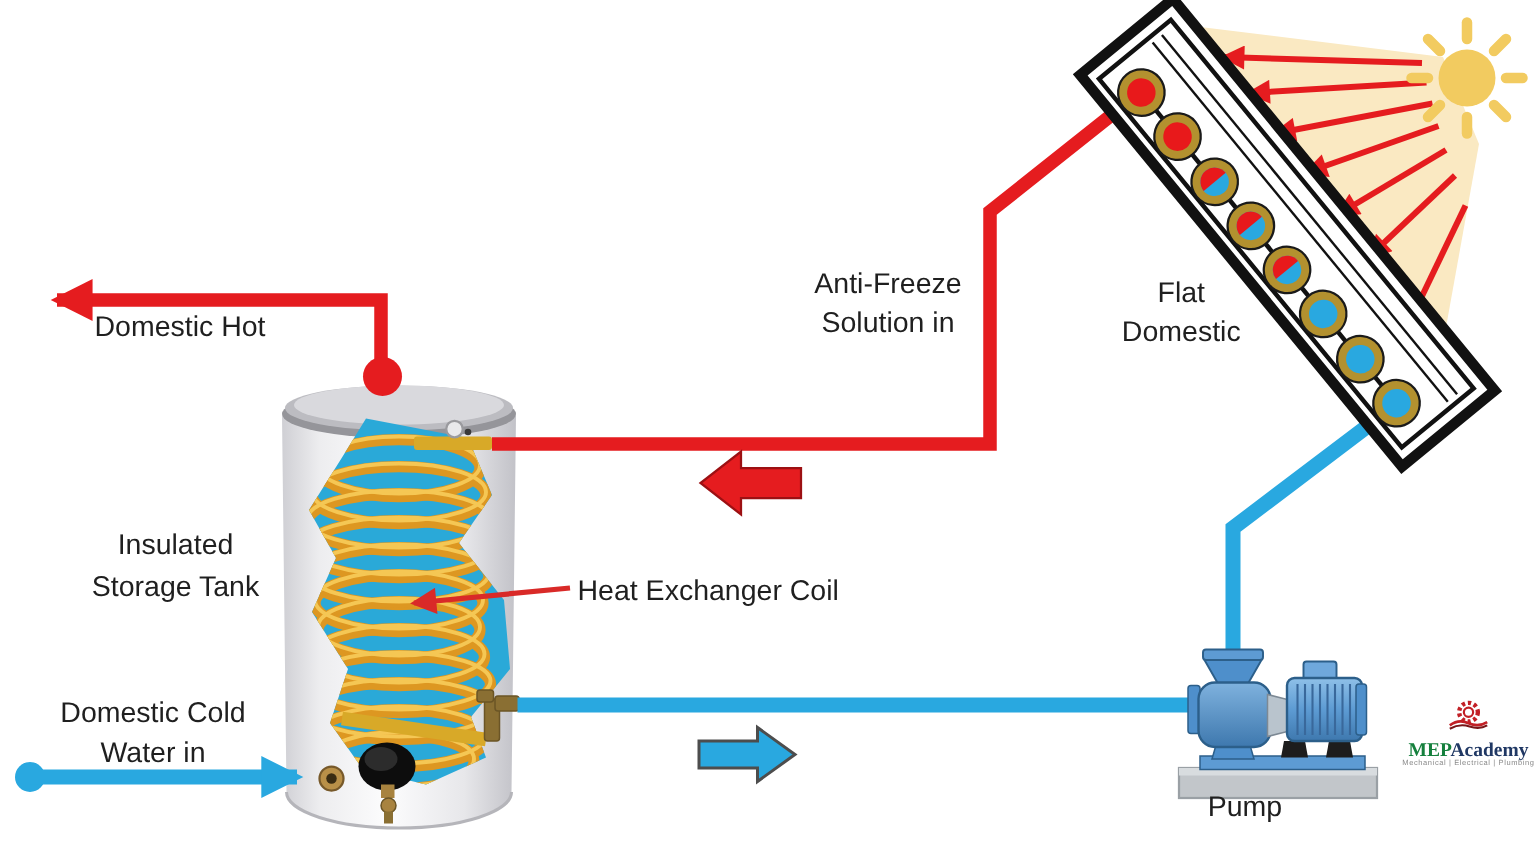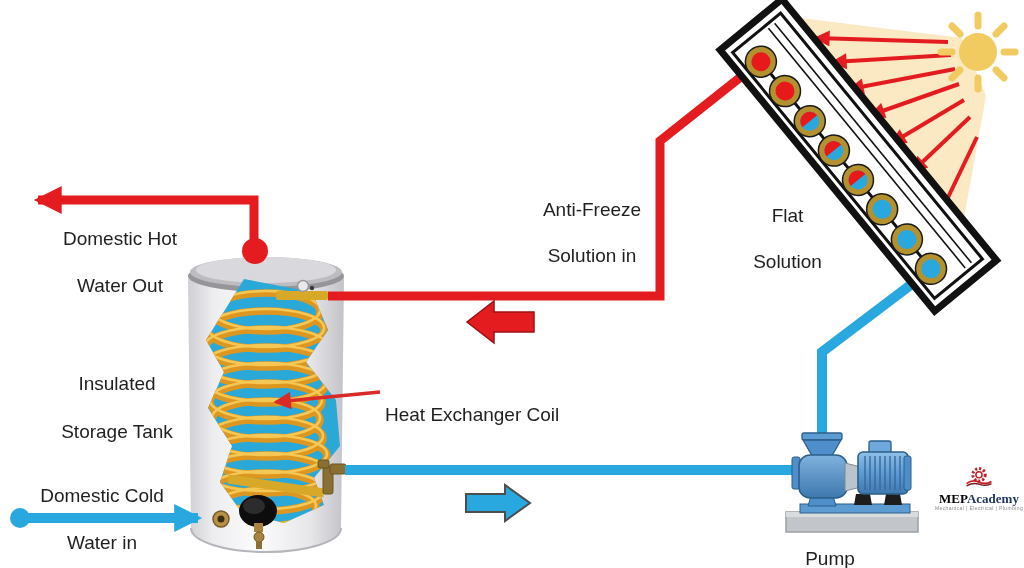--- a/index.html
+++ b/index.html
@@ -1,24 +1,24 @@
 <!DOCTYPE html>
 <html><head>
 <meta charset="utf-8">
 <style>
   html,body{margin:0;padding:0;background:#fff;}
   #stage{position:relative;width:1024px;height:568px;background:#fff;overflow:hidden;
          font-family:"Liberation Sans",sans-serif;color:#1f1f1f;}
   #stage svg.scene{position:absolute;left:0;top:0;}
   .lbl{position:absolute;text-align:center;font-size:19px;line-height:27px;color:#1f1f1f;}
-  .lbl span{display:block;margin-top:20px;}
+  .lbl span{display:block;}
   .lbl-left{text-align:left;white-space:nowrap;}
   #logo{position:absolute;left:933px;top:466px;width:92px;text-align:center;}
   #logo .brand{font-family:"Liberation Serif",serif;font-weight:bold;font-size:13px;line-height:13px;}
-  #logo .mep{color:#000000;}
+  #logo .mep{color:#15803d;}
   #logo .academy{color:#203864;}
   #logo .tagline{font-size:5px;color:#8a8a8a;letter-spacing:.4px;line-height:7px;}
 </style>
 </head>
 <body>
 
 <div id="stage">
 
 <svg class="scene" width="1024" height="568" viewBox="0 0 1024 568">
   <defs>
@@ -231,31 +231,30 @@
           <line x1="900" y1="456" x2="900" y2="490"></line>
     </g>
     <rect x="904" y="456" width="7" height="34" rx="2" fill="#4e8fcb" stroke="#2c5f8a"></rect>
   </g>
 
   <line x1="380" y1="392" x2="276" y2="402" stroke="#d92a28" stroke-width="3.5" marker-end="url(#headRedSmall)"></line>
 </svg>
 
 <div class="lbl" style="left:20px;top:205px;width:200px;">
   <span>Domestic Hot</span>
-  <span>Water Out</span>
 </div>
 
 <div class="lbl" style="left:492px;top:177px;width:200px;line-height:26px;">
   <span>Anti-Freeze</span>
   <span>Solution in</span>
 </div>
 
 <div class="lbl" style="left:715px;top:183px;width:145px;line-height:26px;">
   <span>Flat</span>
-  <span>Solution</span>
+  <span>Domestic</span>
 </div>
 
 <div class="lbl" style="left:17px;top:350px;width:200px;line-height:28px;">
   <span>Insulated</span>
   <span>Storage Tank</span>
 </div>
 
 <div class="lbl lbl-left" style="left:385px;top:381px;">
   <span>Heat Exchanger Coil</span>
 </div>

